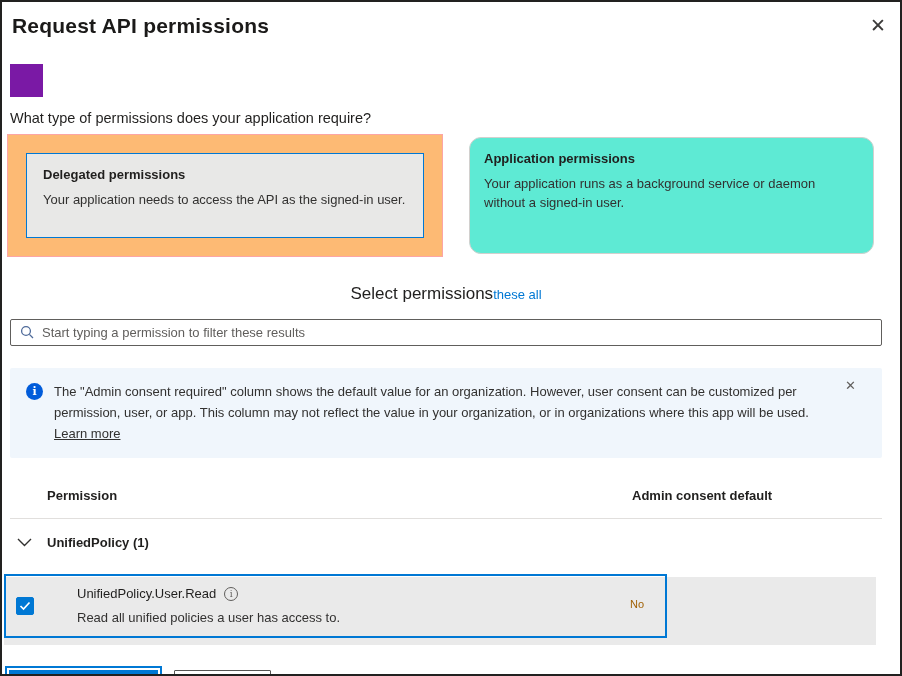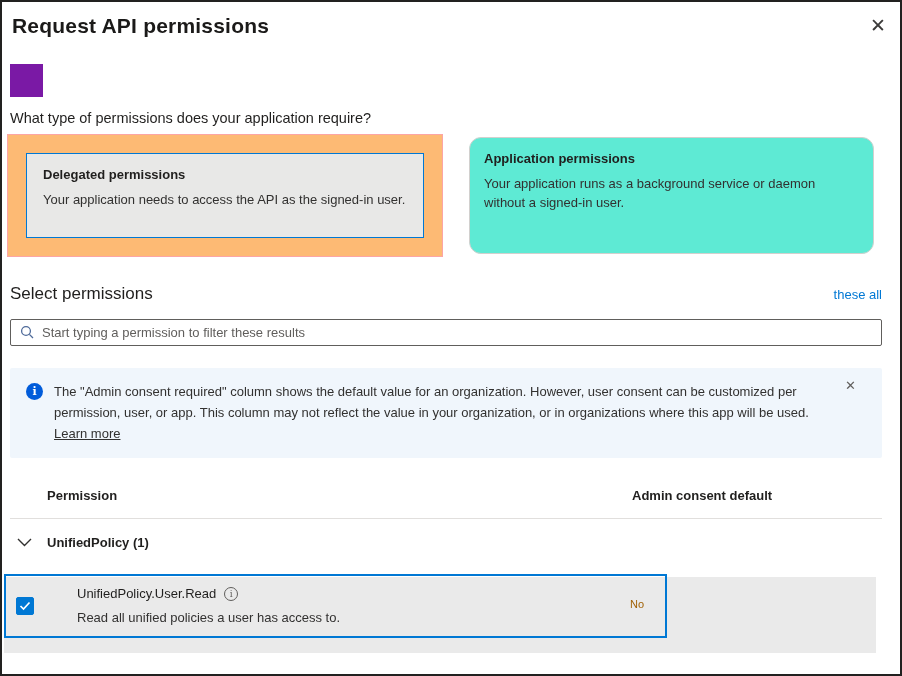--- a/index.html
+++ b/index.html
@@ -46,21 +46,21 @@
     padding: 13px 16px; height: 85px; cursor: pointer;
   }
   .card-right {
     flex: 1 1 auto; border: 1px solid #d2d0ce; background: #5eead4;
     border-radius: 12px; padding: 13px 14px; margin: 3px 8px; cursor: pointer;
   }
   .card-title { font-size: 13px; font-weight: bold; color: #201f1e; margin-bottom: 9px; }
   .card-desc { font-size: 13px; color: #323130; line-height: 1.45; }
 
   
-  .select-row { display: flex; align-items: baseline; justify-content: space-between; margin-top: 27px; }
+  .select-row { display: flex; align-items: baseline; justify-content: center; margin-top: 27px; }
   .select-row h2 { font-size: 17px; font-weight: normal; color: #201f1e; }
   .expand-all { font-size: 13px; color: #0078d4; text-decoration: none; cursor: pointer; }
 
   
   .search-wrap { position: relative; margin-top: 15px; }
   .search-wrap input {
     width: 100%; height: 27px; border: 1px solid #605e5c; border-radius: 2px;
     padding: 0 8px 0 31px; font-size: 13px; color: #201f1e;
     font-family: "Liberation Sans", "DejaVu Sans", sans-serif; outline: none; background:#fff;
   }
@@ -89,21 +89,21 @@
   .tbl-header { position: relative; margin-top: 28px; height: 26px; }
   .tbl-header .col1 { position: absolute; left: 37px; top: 2px; font-size: 13px; font-weight: bold; }
   .tbl-header .col2 { position: absolute; left: 622px; top: 2px; font-size: 13px; font-weight: bold; }
   .tbl-divider { border-bottom: 1px solid #e1dfdd; margin-top: 6px; }
 
   .group-row { display: flex; align-items: center; height: 46px; cursor: pointer; }
   .group-chevron { margin-left: 7px; width: 22px; display: inline-flex; }
   .group-label { margin-left: 8px; font-size: 13px; font-weight: bold; color: #201f1e; }
 
   .perm-row {
-    position: relative; height: 76px; background: #eaeaea;
+    position: relative; height: 68px; background: #eaeaea;
     margin: 12px 6px 0 -6px;
   }
   .row-focus {
     position: absolute; left: 0; top: -3px; width: 663px; height: 64px;
     border: 2px solid #0078d4; pointer-events: none;
   }
   .checkbox {
     position: absolute; left: 12px; top: 20px; width: 18px; height: 18px;
     border: 1px solid #0078d4; border-radius: 2px; background: #fff; cursor: pointer;
     display: flex; align-items: center; justify-content: center;

